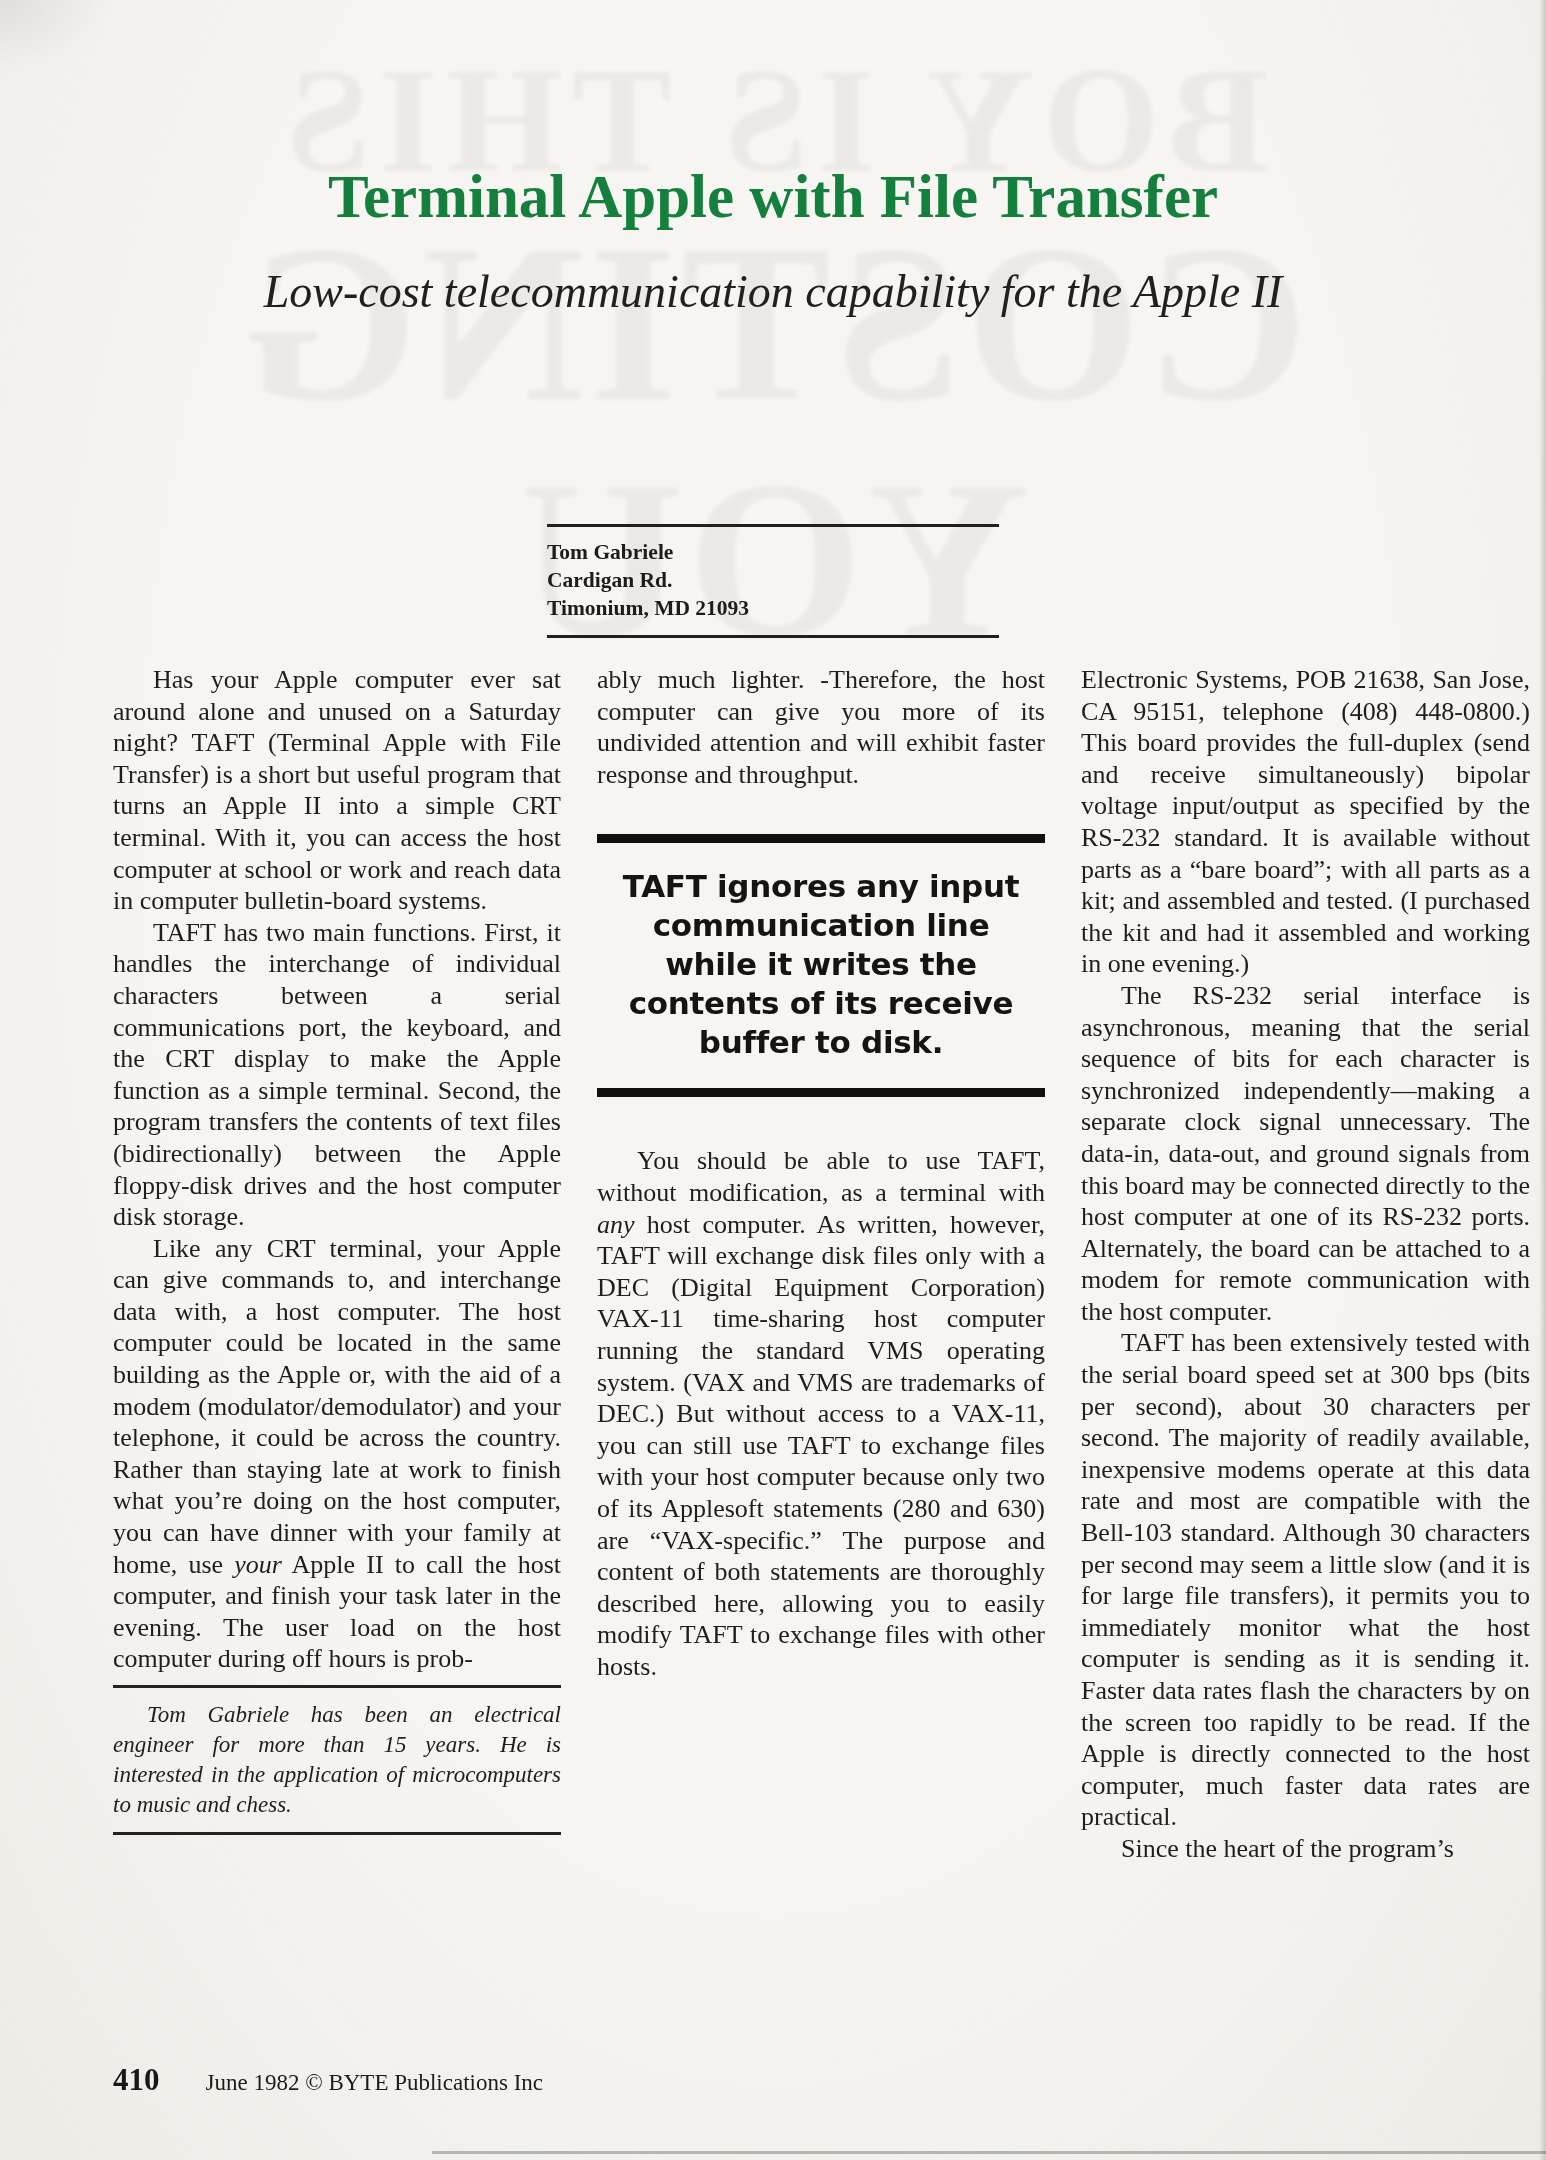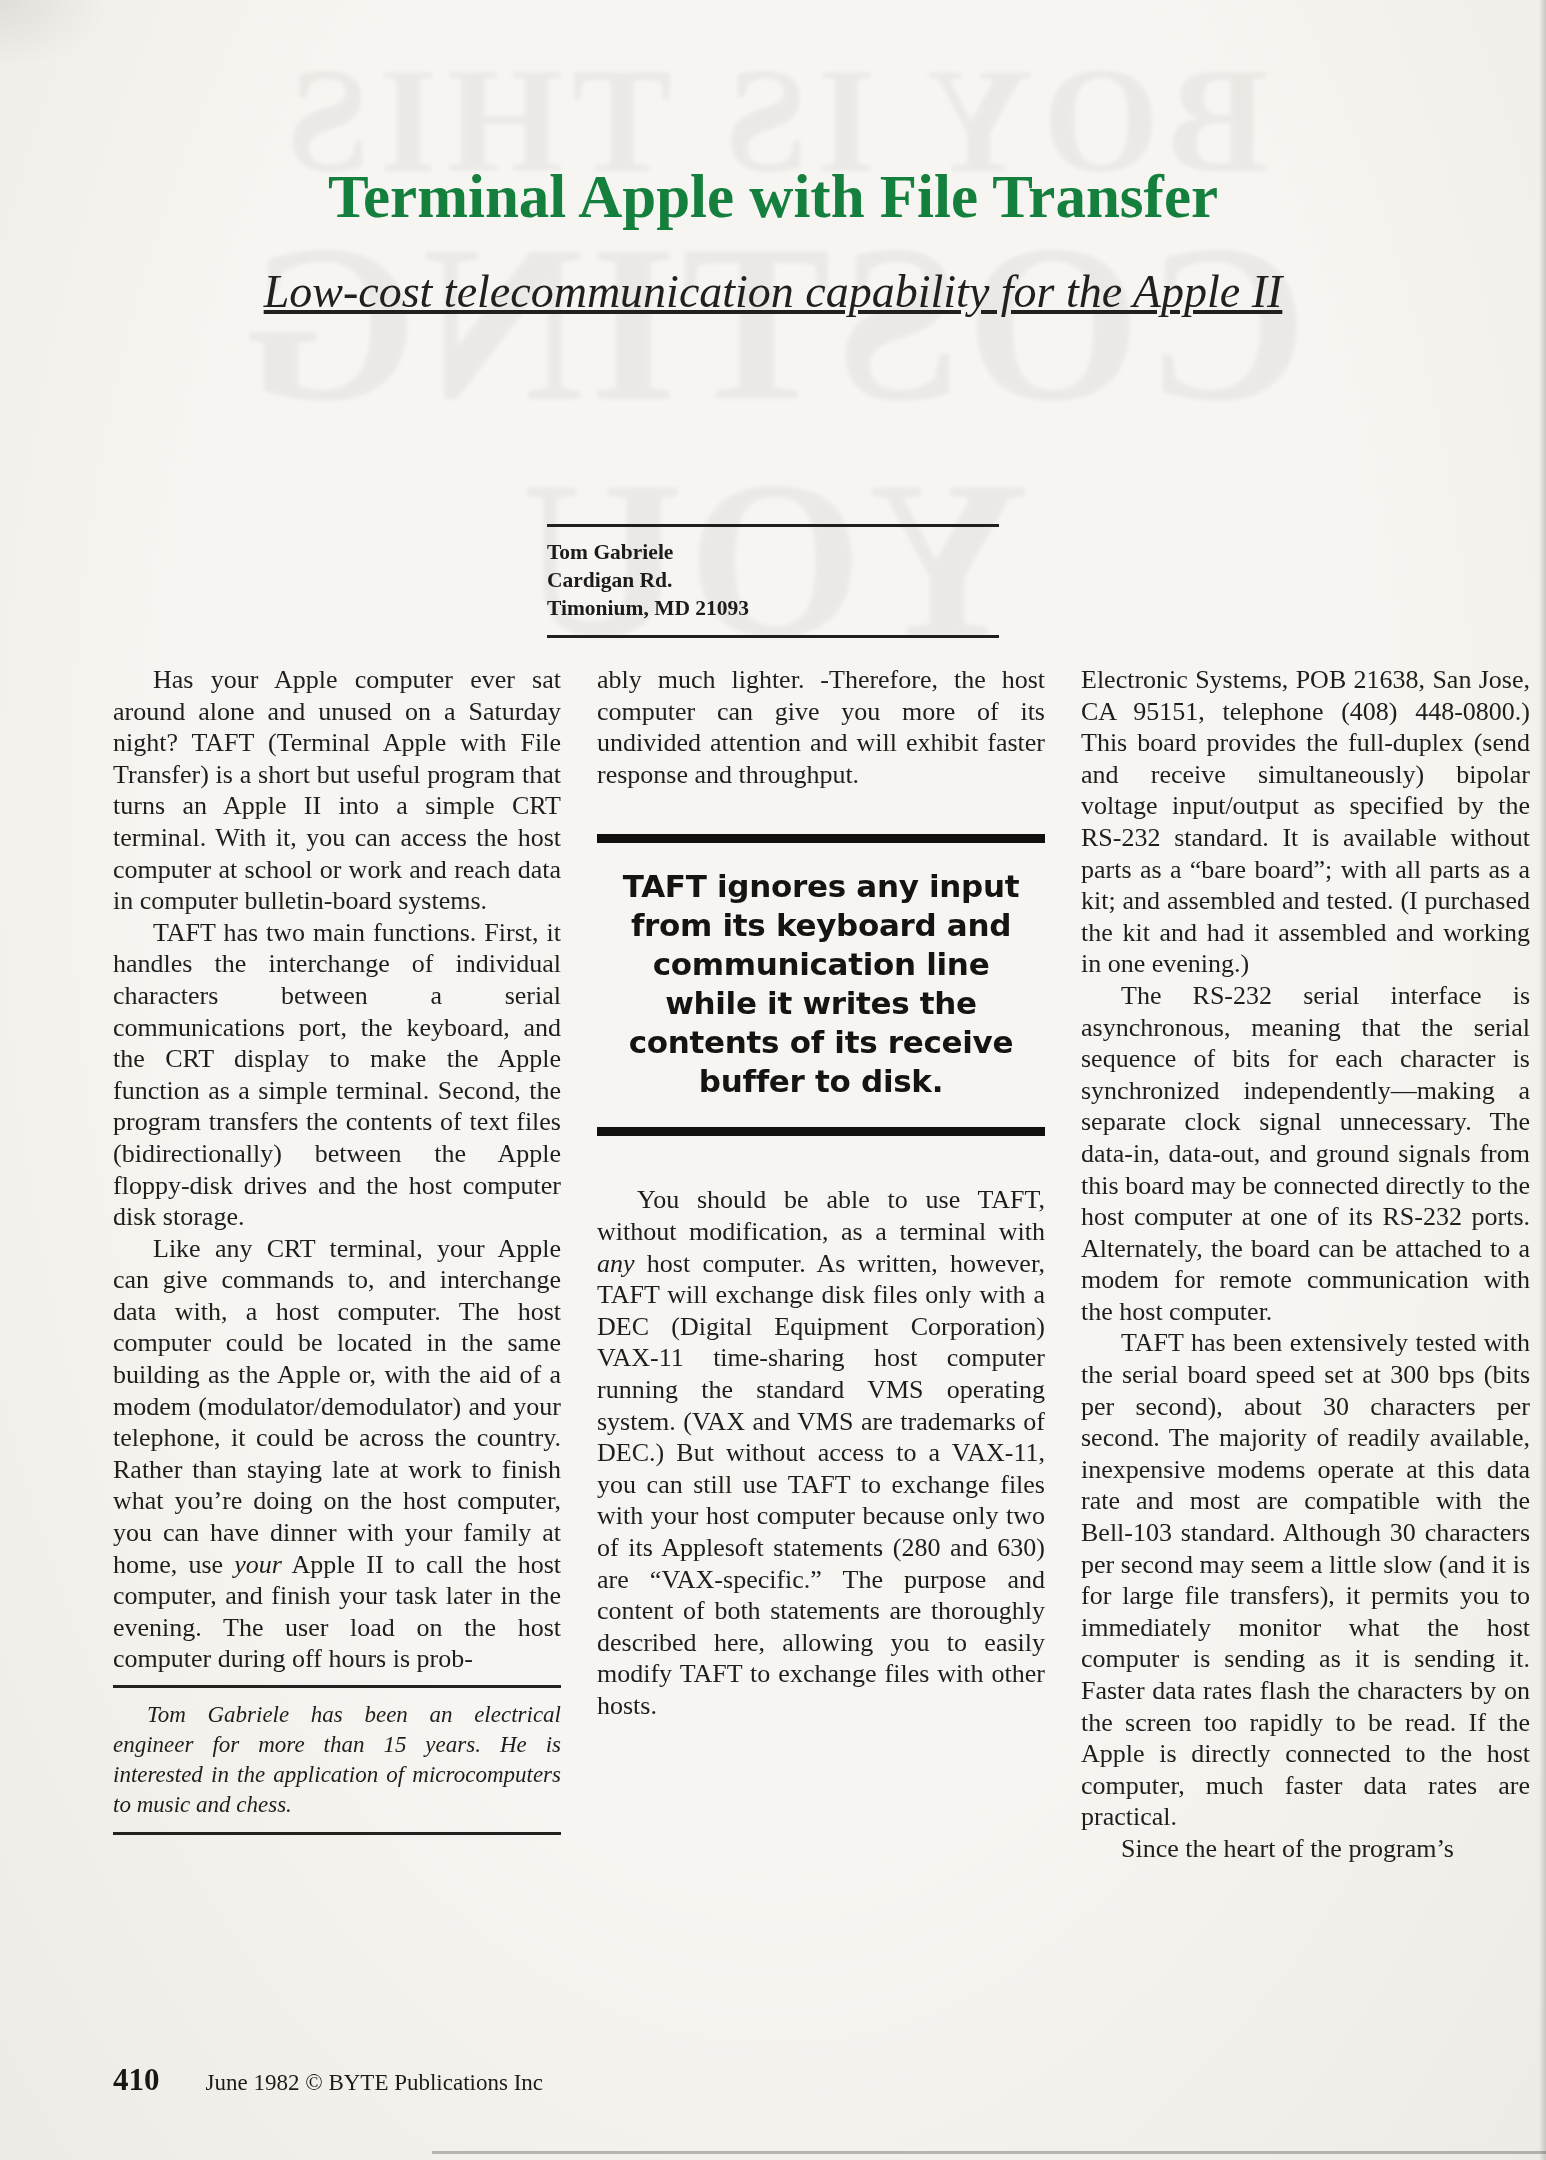--- a/index.html
+++ b/index.html
@@ -16,21 +16,21 @@
     transform:scaleX(-1);color:#000;opacity:.045;filter:blur(2px);
     font-weight:bold;font-family:"Liberation Serif",serif;pointer-events:none;}
   .ghost .g1{font-size:150px;letter-spacing:.06em;line-height:1;margin-top:45px;}
   .ghost .g2{font-size:225px;letter-spacing:.02em;line-height:1.05;margin-top:10px;}
 
   
   .masthead{position:absolute;left:0;right:0;top:150px;text-align:center;}
   .title{font-size:94px;font-weight:700;letter-spacing:.45em;padding-left:.45em;
     margin:0;line-height:1;color:#181714;}
   .subtitle{font-size:61px;font-weight:700;margin:16px 0 0 0;line-height:1;color:#15803d;}
-  .tagline{font-size:46px;font-style:italic;font-weight:400;margin:42px 0 0 0;line-height:1;color:#21201d;text-decoration:underline;}
+  .tagline{font-size:46px;font-style:italic;font-weight:400;margin:42px 0 0 0;line-height:1;color:#21201d;}
 
   
   .author-block{position:absolute;top:524px;left:50%;transform:translateX(-50%);
     width:452px;
     border-top:3px solid #201f1c;border-bottom:3px solid #201f1c;
     padding:11px 0 13px 0;}
   .author-block div{font-size:21.5px;font-weight:700;line-height:28px;}
 
   
   .col{position:absolute;top:664px;width:448px;font-size:26px;line-height:31.6px;
@@ -95,21 +95,20 @@
     <p class="indent"><span>Like any CRT terminal, your Apple can give commands to, and interchange data with, a host computer. The host computer could be located in the same building as the Apple or, with the aid of a modem (modulator/demodulator) and your telephone, it could be across the country. Rather than staying late at work to finish what you’re doing on the host computer, you can have dinner with your family at home, use </span><span class="it">your</span><span> Apple II to call the host computer, and finish your task later in the evening. The user load on the host computer during off hours is prob-</span></p>
     <aside class="about">
       <p>Tom Gabriele has been an electrical engineer for more than 15 years. He is interested in the application of microcomputers to music and chess.</p>
     </aside>
   </section>
 
   <section class="col col2">
     <p>ably much lighter. -Therefore, the host computer can give you more of its undivided attention and will exhibit faster response and throughput.</p>
     <blockquote class="pullquote">
       <div>TAFT ignores any input</div>
-      <div>from its keyboard and</div>
       <div>communication line</div>
       <div>while it writes the</div>
       <div>contents of its receive</div>
       <div>buffer to disk.</div>
     </blockquote>
     <p class="indent"><span>You should be able to use TAFT, without modification, as a terminal with </span><span class="it">any</span><span> host computer. As written, however, TAFT will exchange disk files only with a DEC (Digital Equipment Corporation) VAX-11 time-sharing host computer running the standard VMS operating system. (VAX and VMS are trademarks of DEC.) But without access to a VAX-11, you can still use TAFT to exchange files with your host computer because only two of its Applesoft statements (280 and 630) are “VAX-specific.” The purpose and content of both statements are thoroughly described here, allowing you to easily modify TAFT to exchange files with other hosts.</span></p>
   </section>
 
   <section class="col col3">
     <p>Electronic Systems, POB 21638, San Jose, CA 95151, telephone (408) 448-0800.) This board provides the full-duplex (send and receive simultaneously) bipolar voltage input/output as specified by the RS-232 standard. It is available without parts as a “bare board”; with all parts as a kit; and assembled and tested. (I purchased the kit and had it assembled and working in one evening.)</p>

